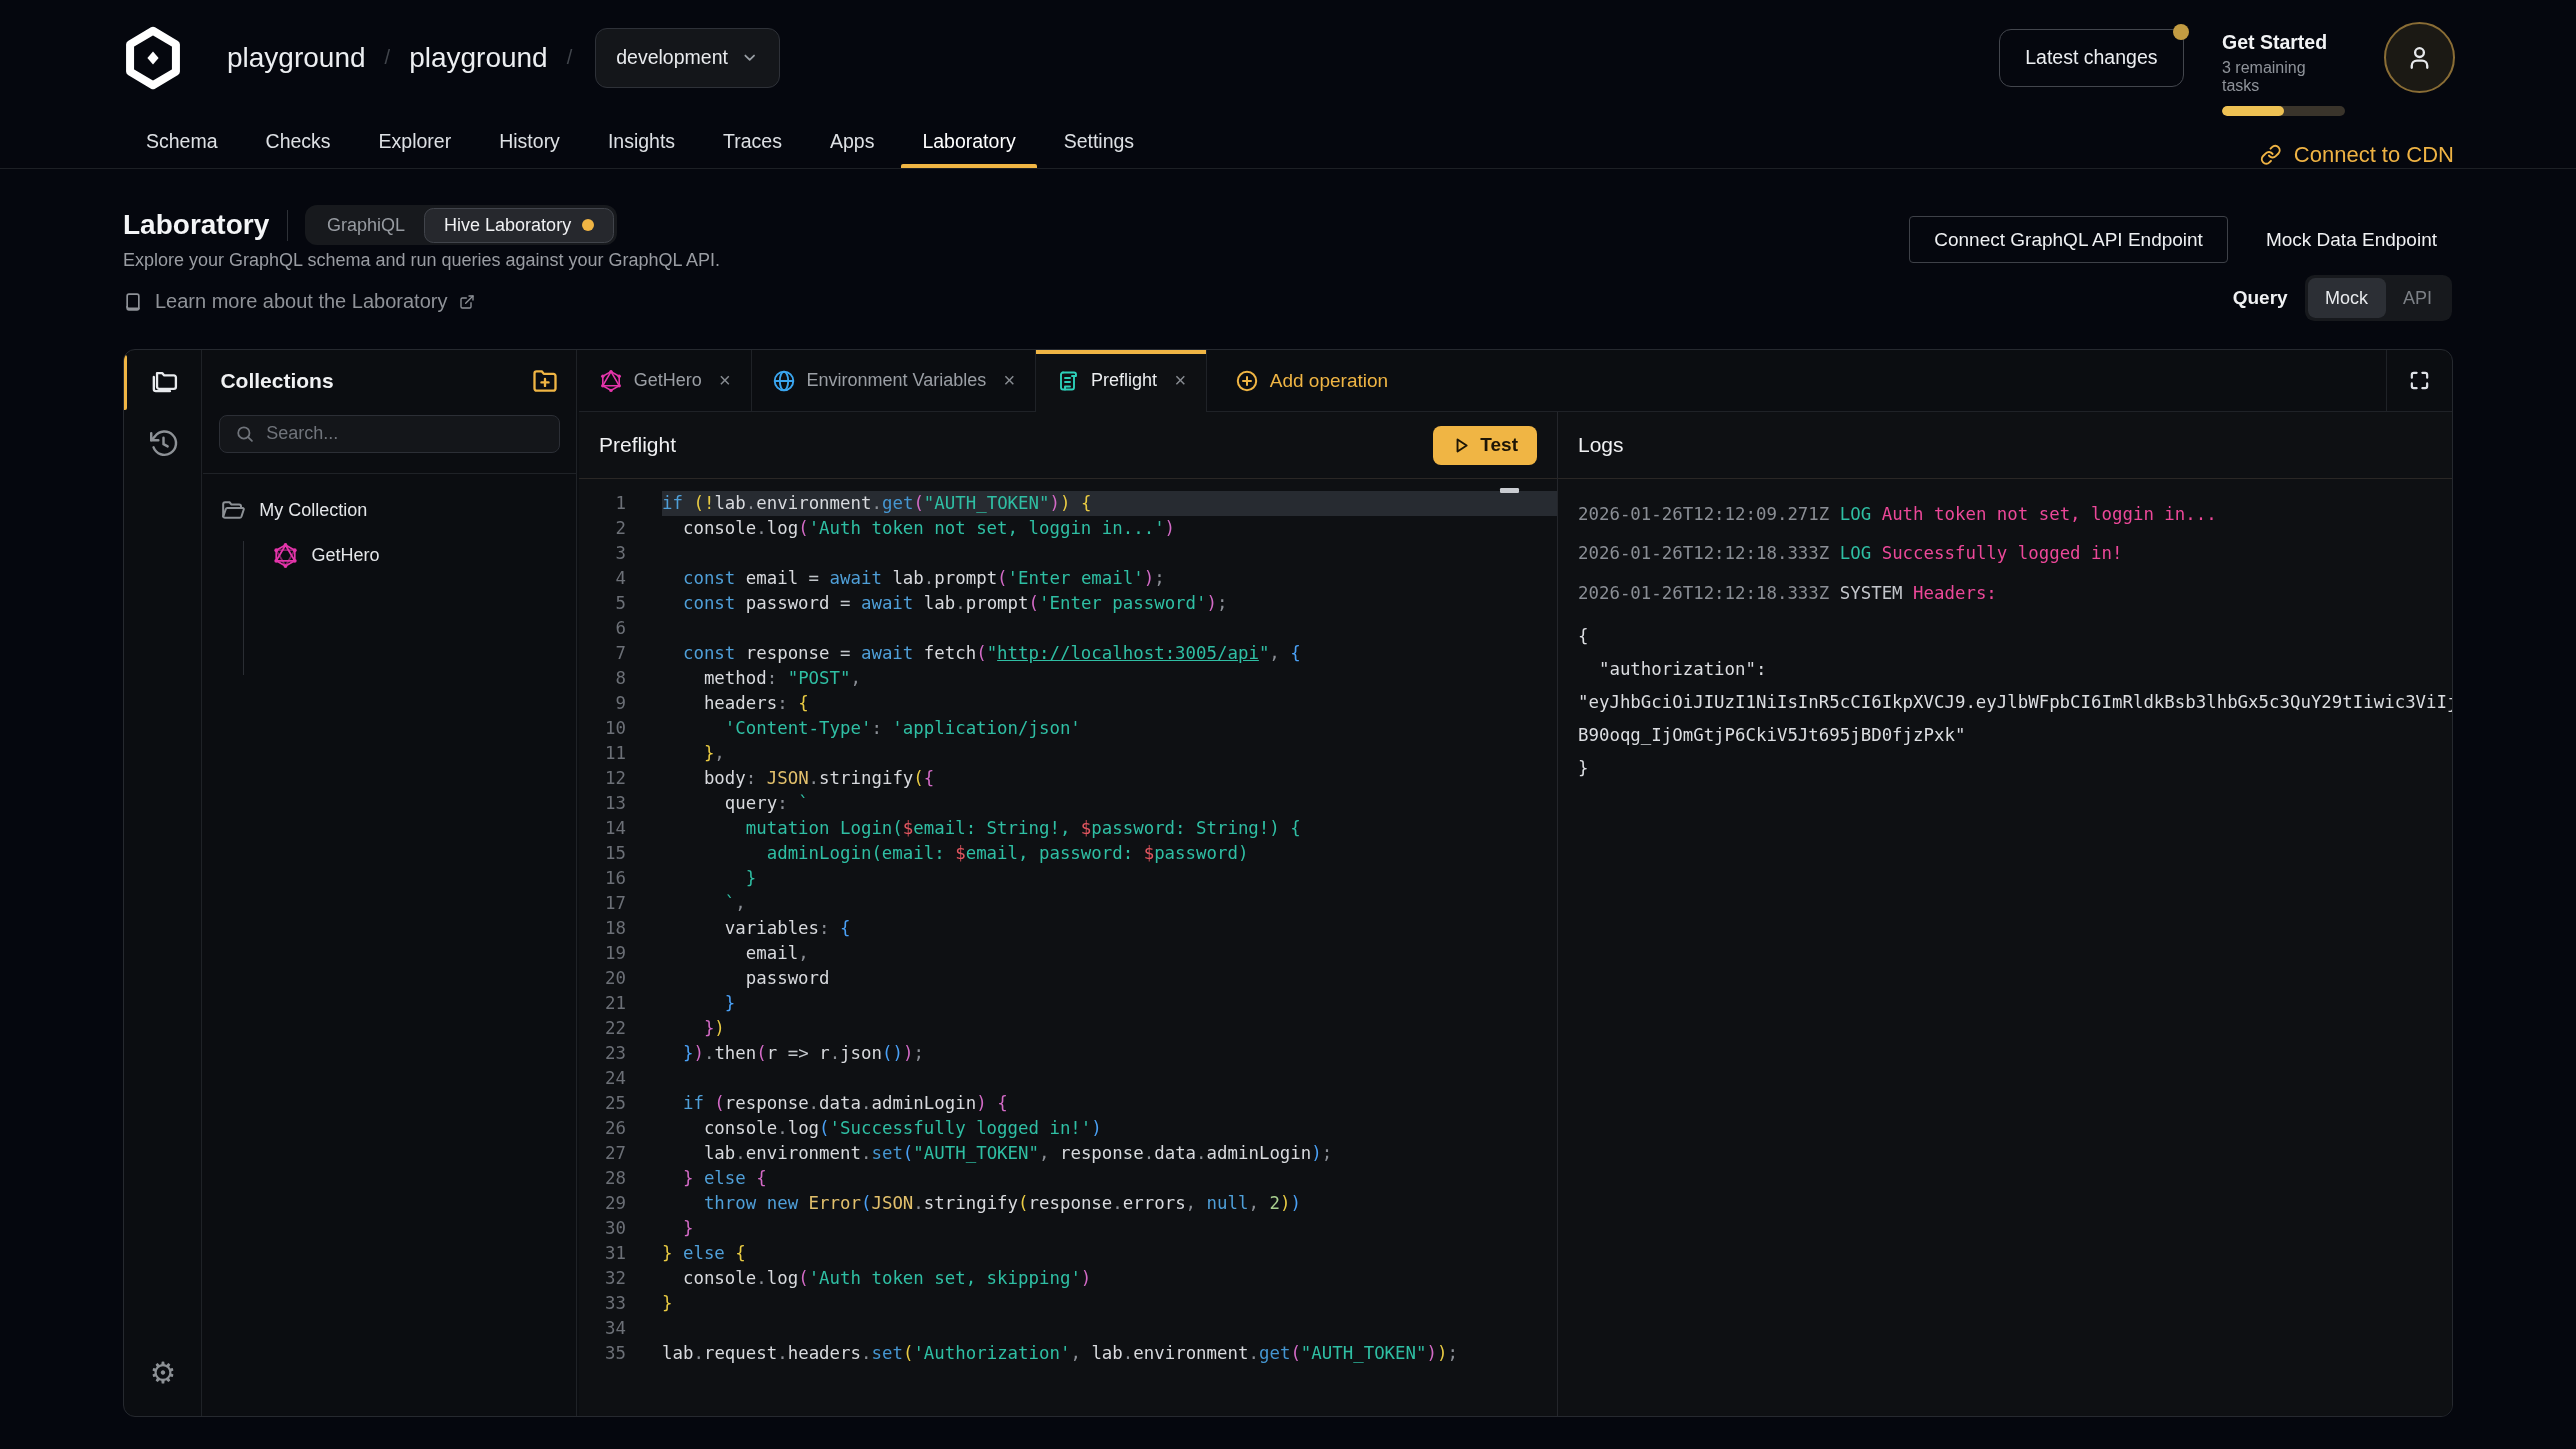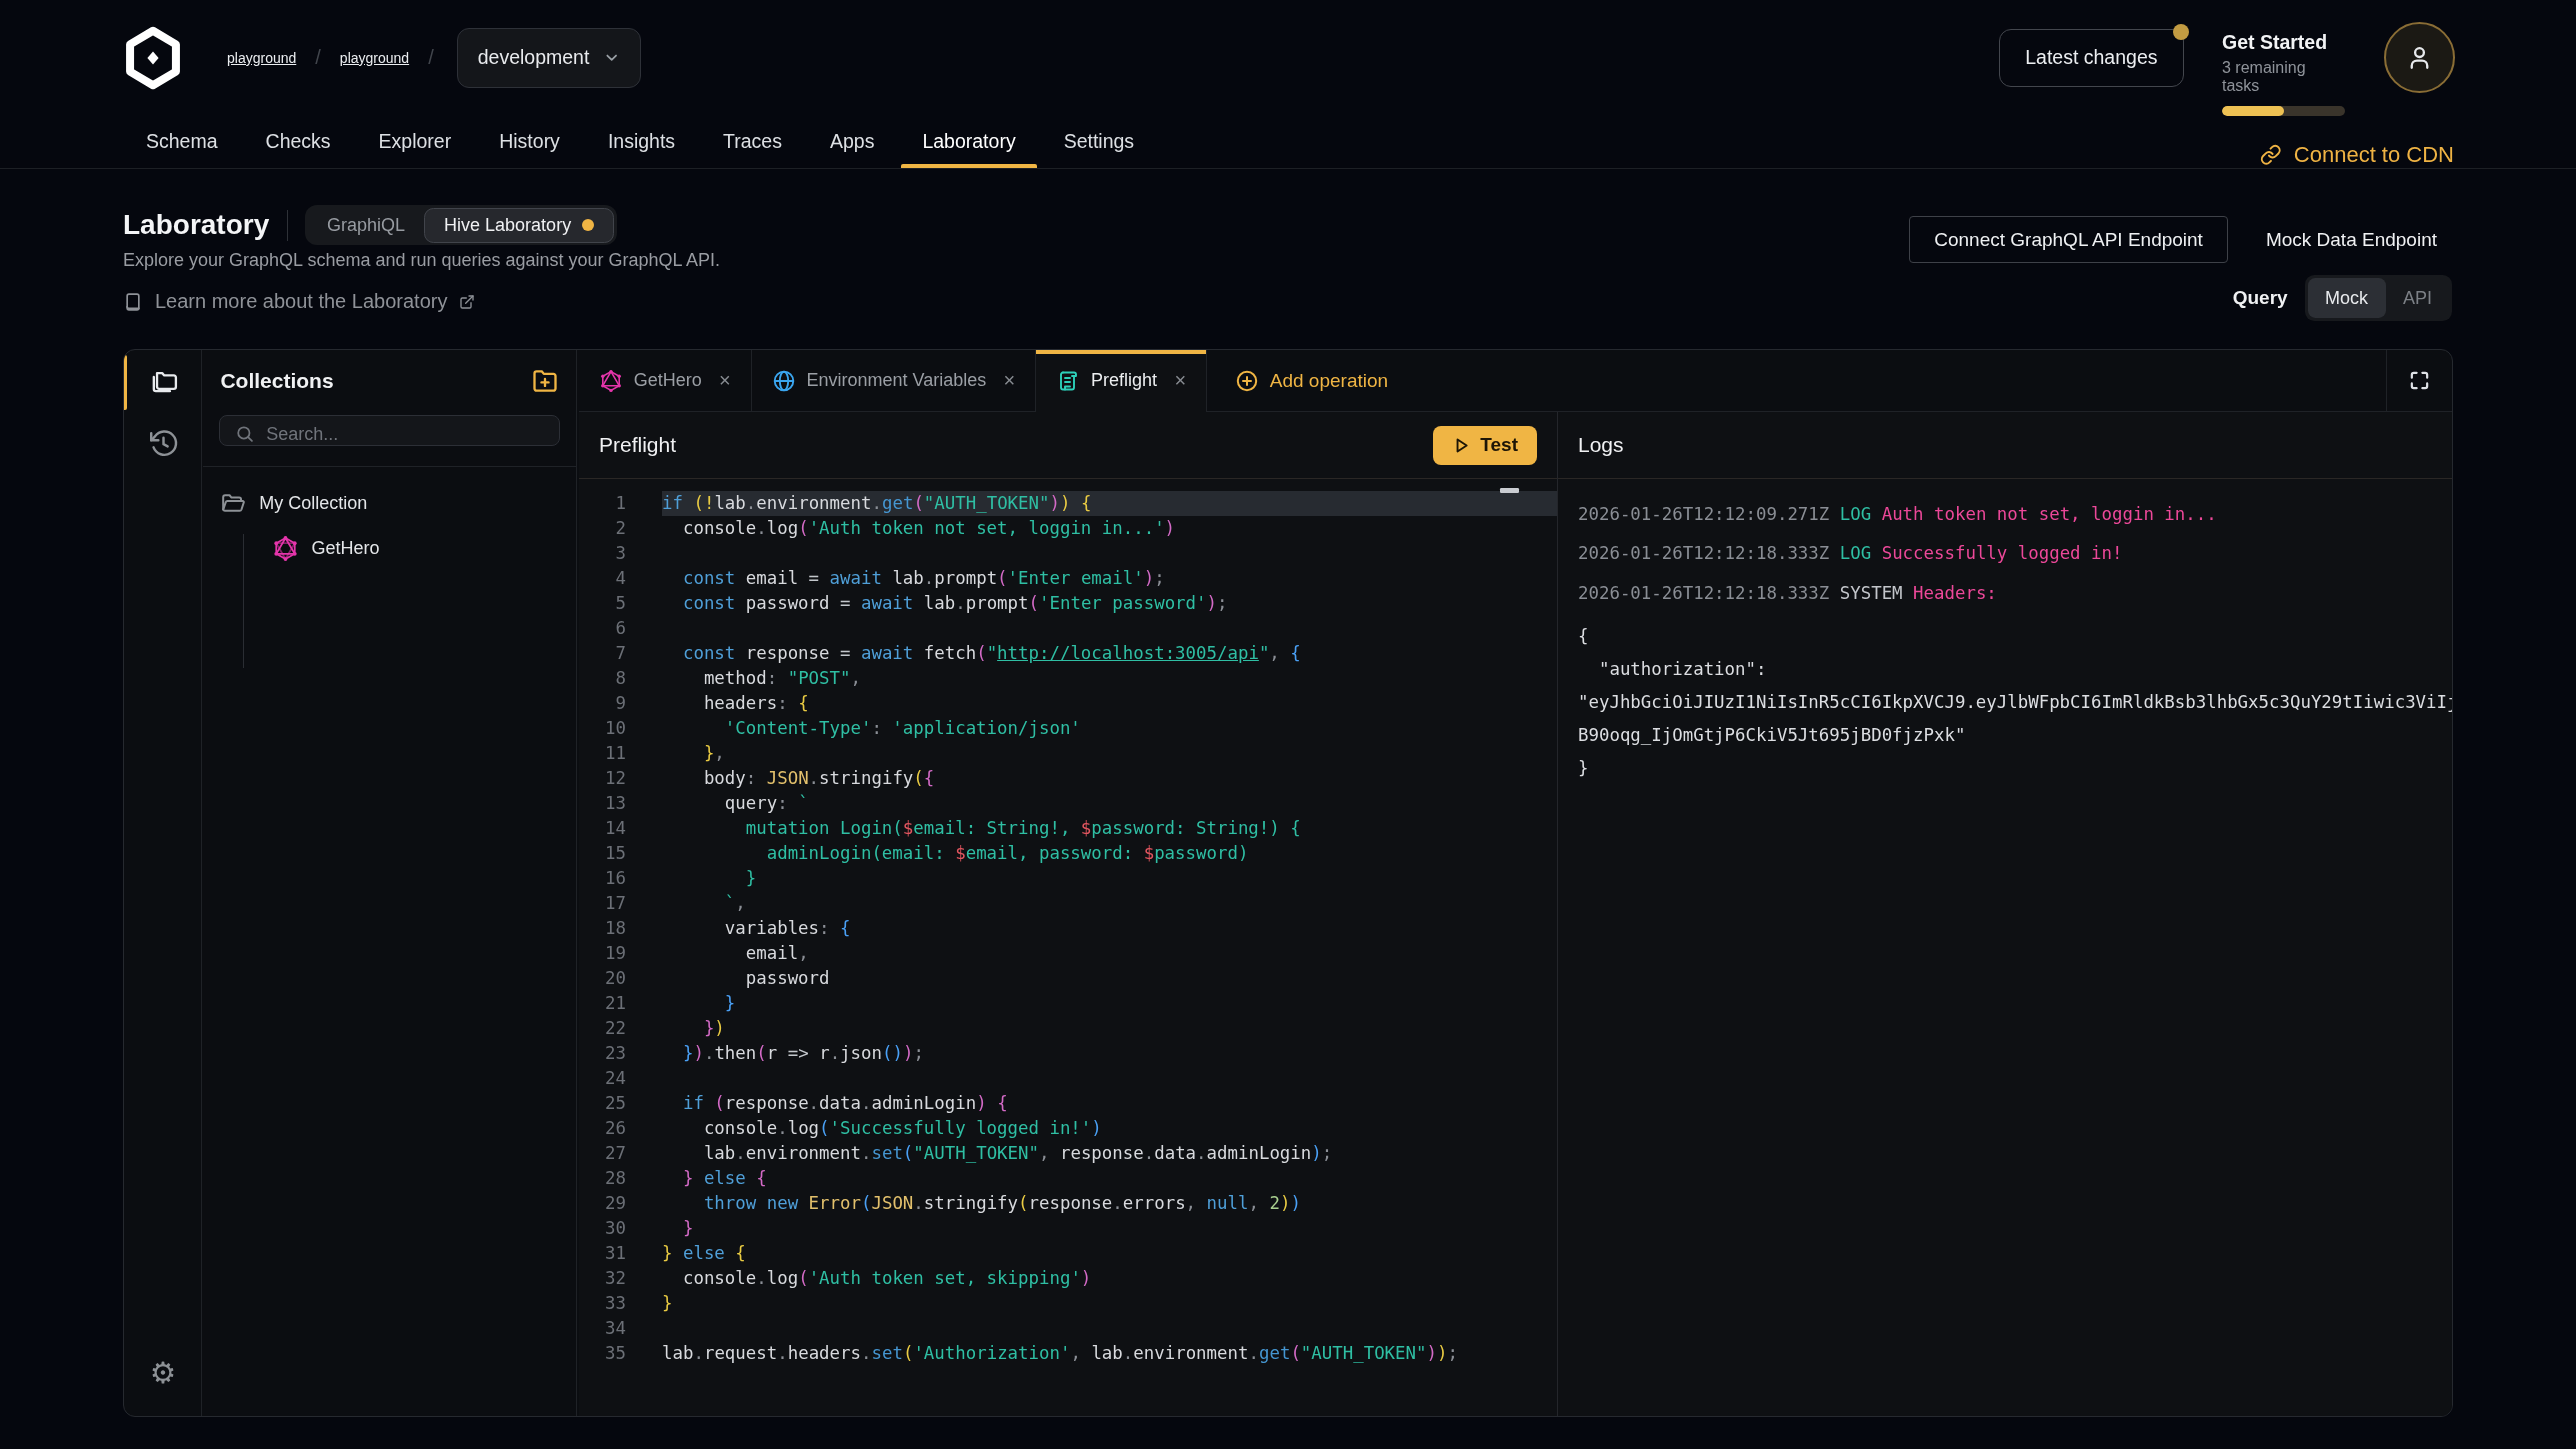--- a/index.html
+++ b/index.html
@@ -4,21 +4,21 @@
 <style>
   * { margin:0; padding:0; box-sizing:border-box; }
   html,body { width:2576px; height:1449px; background:#05070e; overflow:hidden;
               font-family:"Liberation Sans", sans-serif; color:#e8eaed; }
 
   
   .topbar { position:absolute; left:0; top:0; width:2576px; height:115px;
             display:flex; align-items:center; padding:0 121px; }
   .crumbs { display:flex; align-items:center; gap:19px; }
   .logo { width:64px; height:64px; margin-right:23px; }
-  .crumb { font-size:14px; color:#eceef1;text-decoration:underline; }
+  .crumb { font-size:28px; color:#eceef1; }
   .crumb-sep { font-size:20px; color:#41454c; }
   .target-select { display:flex; align-items:center; gap:13.4px; margin-left:4px;
                    background:#141篇61a; background:#14161a; border:1.3px solid #2e3138;
                    border-radius:12px; height:60px; padding:0 20px; cursor:pointer; }
   .target-select span { font-size:19.5px; color:#e9ebee; }
   .top-right { margin-left:auto; display:flex; align-items:center; gap:38px; }
   .btn-latest { position:relative; height:58px; padding:0 25.5px; border:1.3px solid #43464d;
                 border-radius:12px; background:transparent; color:#eceef1; font-size:19.5px;
                 display:flex; align-items:center; }
   .btn-latest .dot { position:absolute; right:-6px; top:-6px; width:16px; height:16px;
@@ -76,22 +76,22 @@
               background:#f0b544; border-radius:0 2px 2px 0; }
   .rail-btn { position:absolute; left:0; width:78px; height:62px; display:flex;
               align-items:center; justify-content:center; cursor:pointer; }
   .rail-history { top:62px; }
   .rail-gear { bottom:12px; font-size:29.5px; color:#8d9196; }
 
   .sidebar { position:absolute; left:79px; top:0; bottom:0; width:374px; border-right:1.3px solid #1f2227; }
   .sb-head { height:62px; display:flex; align-items:center; padding:0 17.4px; }
   .sb-title { font-size:21px; font-weight:bold; color:#f0f1f3; }
   .sb-spacer { flex:1; }
-  .sb-search { margin:2.7px 16px 0; height:31px; background:#14161a; border:1.3px solid #2c2f36;
-               border-radius:8px; display:flex; align-items:flex-end; gap:12px; padding:0 14.8px; }
+  .sb-search { margin:2.7px 16px 0; height:38px; background:#14161a; border:1.3px solid #2c2f36;
+               border-radius:8px; display:flex; align-items:center; gap:12px; padding:0 14.8px; }
   .sb-search input { background:transparent; border:none; outline:none; color:#c9ccd1;
                font-size:18px; width:100%; font-family:"Liberation Sans",sans-serif; }
   .sb-search input::placeholder { color:#70747b; }
   .sb-divider { margin-top:20px; border-bottom:1.3px solid #1f2227; }
   .tree { padding:24px 17.4px; position:relative; }
   .tree-row { display:flex; align-items:center; gap:13.4px; font-size:18px; color:#e4e6e9; cursor:pointer; }
   .tree-guide { position:absolute; left:40px; top:67px; width:1.3px; height:134px; background:#2a2d33; }
   .tree-child { display:flex; align-items:center; gap:12px; font-size:18px; color:#e4e6e9;
                 margin:19px 0 0 52px; cursor:pointer; }
 

